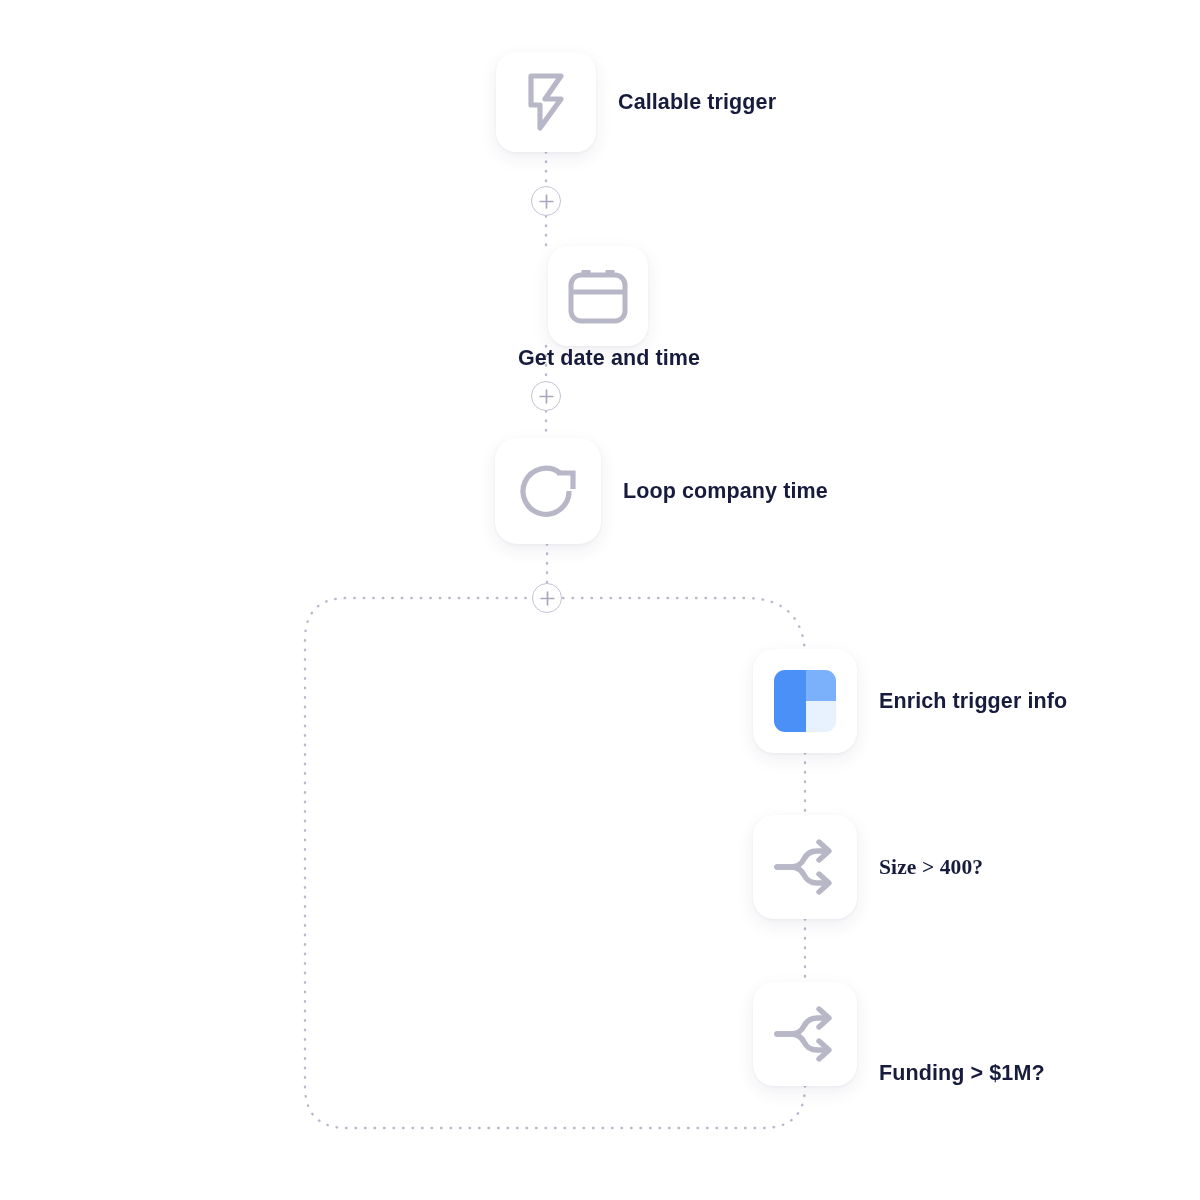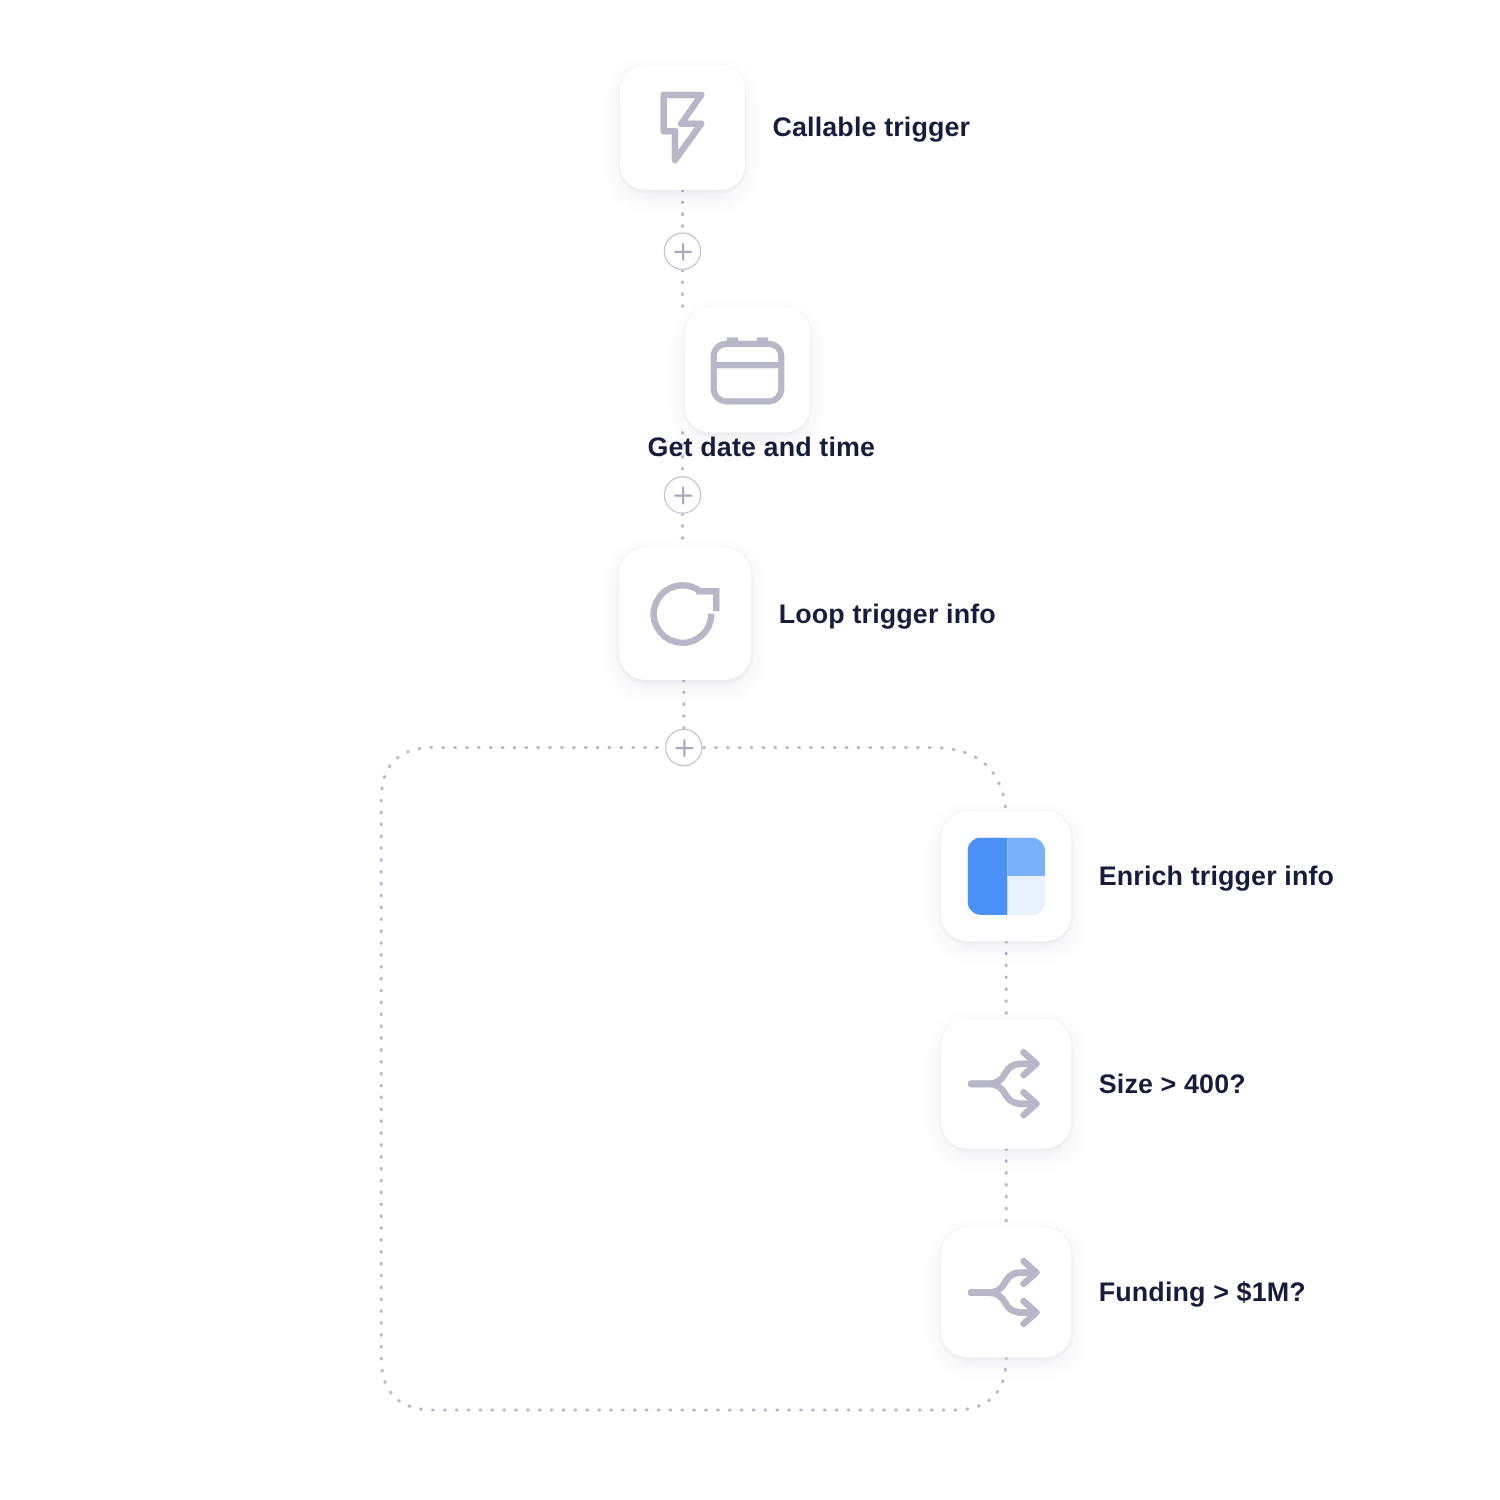--- a/index.html
+++ b/index.html
@@ -147,21 +147,21 @@
     </svg>
   </div>
 
   <div class="node" style="left:495px; top:438px;">
     <div class="node-card size-106">
       <svg class="glyph" width="64" height="64" viewBox="0 0 64 64">
         <path d="M44 14 A23 23 0 1 0 53 32" fill="none" stroke="#b7b7c8" stroke-width="5.2" stroke-linecap="butt"></path>
         <path d="M41 14 L57 14 L57 30" fill="none" stroke="#b7b7c8" stroke-width="5.2" stroke-linejoin="miter" stroke-linecap="butt"></path>
       </svg>
     </div>
-    <div class="node-label">Loop trigger info</div>
+    <div class="node-label">Loop company time</div>
   </div>
 
   <div class="plus-btn" style="left:547px; top:598px;">
     <svg width="15" height="15" viewBox="0 0 15 15">
       <path d="M7.5 1.2 L7.5 13.8 M1.2 7.5 L13.8 7.5" stroke="#a8a8bd" stroke-width="1.7" stroke-linecap="round"></path>
     </svg>
   </div>
 
   <div class="node" style="left:753px; top:649px;">
     <div class="node-card" style="width:104px;height:104px;border-radius:21px;">
@@ -174,33 +174,33 @@
         <g clip-path="url(#panelClip)">
           <rect x="0" y="0" width="32" height="62" fill="#4a90f7"></rect>
           <rect x="32" y="0" width="30" height="31" fill="#7bb0fb"></rect>
           <rect x="32" y="31" width="30" height="31" fill="#e8f1fe"></rect>
         </g>
       </svg>
     </div>
     <div class="node-label">Enrich trigger info</div>
   </div>
 
-  <div class="node" style="left:753px; top:815px;">
+  <div class="node" style="left:753px; top:815px;font-family:Liberation Serif, serif;">
     <div class="node-card" style="width:104px;height:104px;border-radius:21px;">
       <svg class="glyph" width="62" height="58" viewBox="0 0 62 58">
         <path d="M3 29 L17 29 Q26 29 30 21 Q34 13 43 13 L53 13" fill="none" stroke="#b7b7c8" stroke-width="5.4" stroke-linecap="round" stroke-linejoin="round"></path>
         <path d="M3 29 L17 29 Q26 29 30 37 Q34 45 43 45 L53 45" fill="none" stroke="#b7b7c8" stroke-width="5.4" stroke-linecap="round" stroke-linejoin="round"></path>
         <path d="M45 4 L55 13 L45 22" fill="none" stroke="#b7b7c8" stroke-width="5.4" stroke-linecap="round" stroke-linejoin="round"></path>
         <path d="M45 36 L55 45 L45 54" fill="none" stroke="#b7b7c8" stroke-width="5.4" stroke-linecap="round" stroke-linejoin="round"></path>
       </svg>
     </div>
     <div class="node-label">Size &gt; 400?</div>
   </div>
 
-  <div class="node" style="left:753px; top:982px;">
+  <div class="node" style="left:753px; top:982px;align-items:flex-end;">
     <div class="node-card" style="width:104px;height:104px;border-radius:21px;">
       <svg class="glyph" width="62" height="58" viewBox="0 0 62 58">
         <path d="M3 29 L17 29 Q26 29 30 21 Q34 13 43 13 L53 13" fill="none" stroke="#b7b7c8" stroke-width="5.4" stroke-linecap="round" stroke-linejoin="round"></path>
         <path d="M3 29 L17 29 Q26 29 30 37 Q34 45 43 45 L53 45" fill="none" stroke="#b7b7c8" stroke-width="5.4" stroke-linecap="round" stroke-linejoin="round"></path>
         <path d="M45 4 L55 13 L45 22" fill="none" stroke="#b7b7c8" stroke-width="5.4" stroke-linecap="round" stroke-linejoin="round"></path>
         <path d="M45 36 L55 45 L45 54" fill="none" stroke="#b7b7c8" stroke-width="5.4" stroke-linecap="round" stroke-linejoin="round"></path>
       </svg>
     </div>
     <div class="node-label">Funding &gt; $1M?</div>
   </div>

